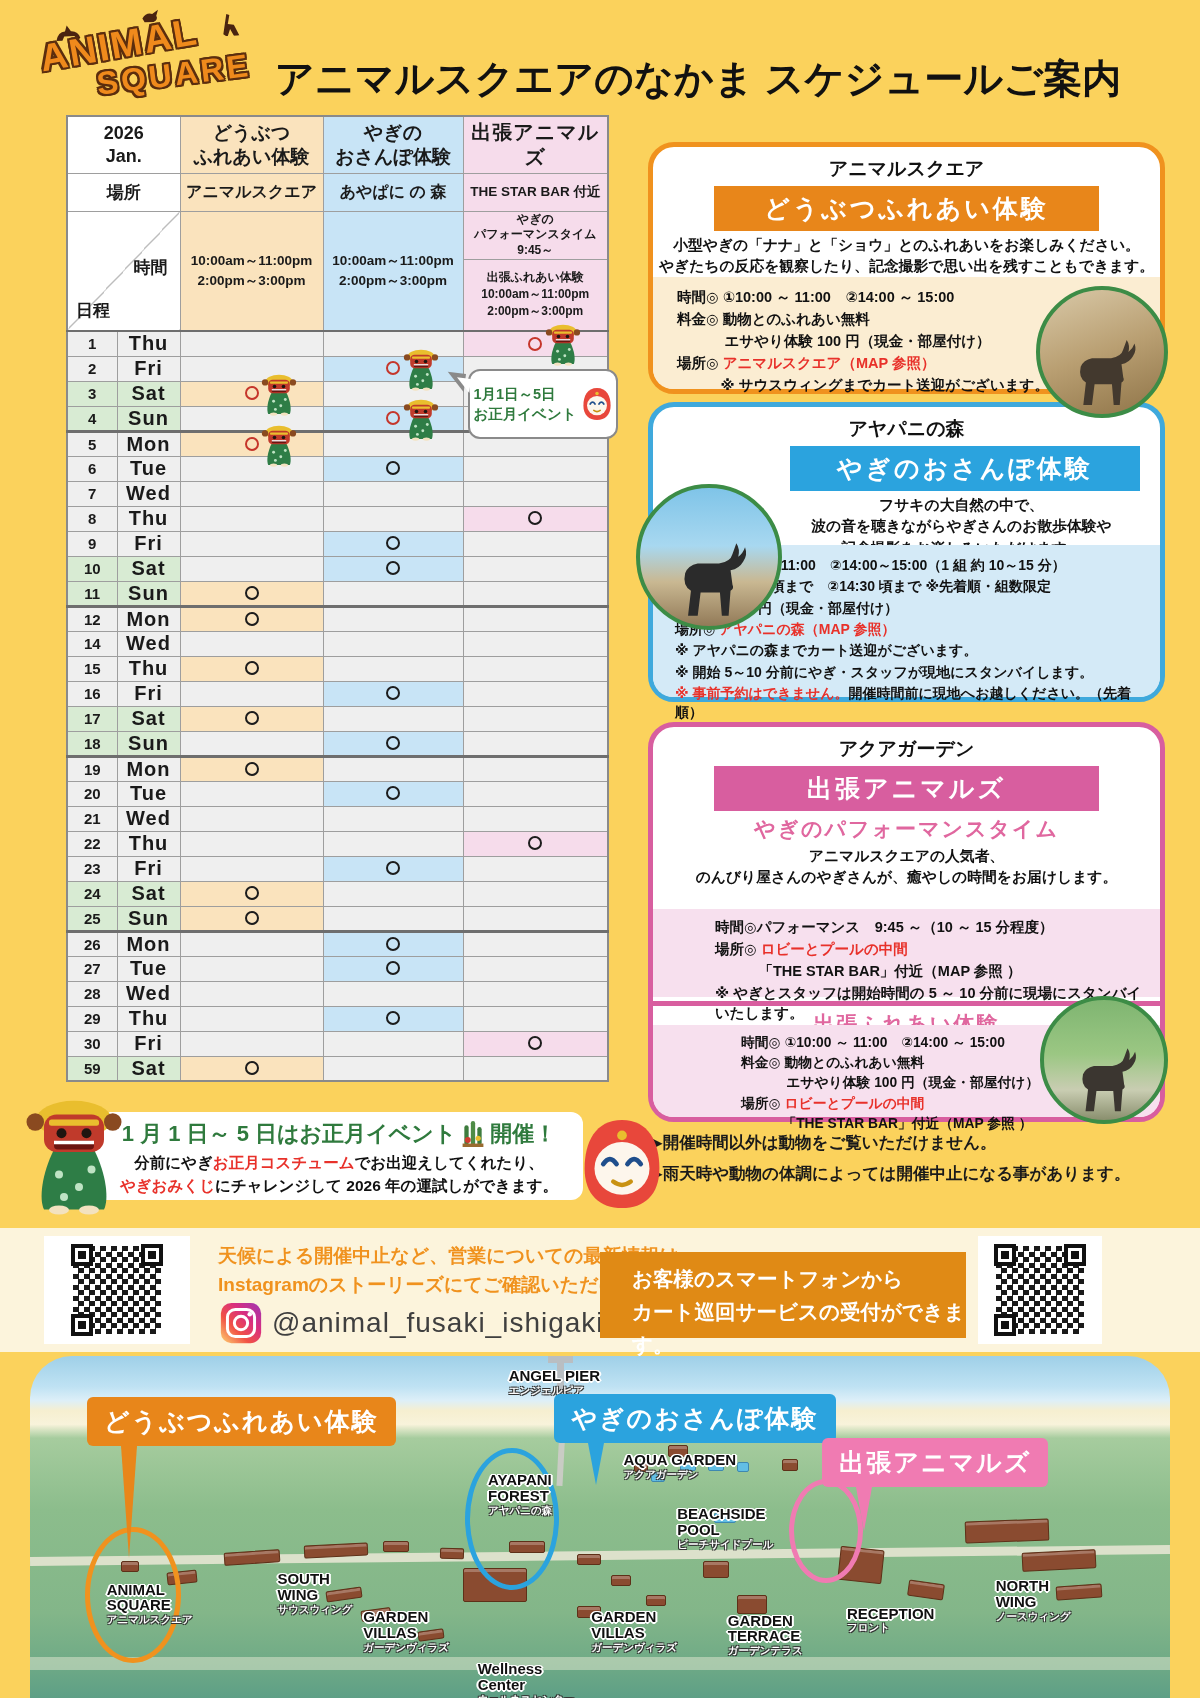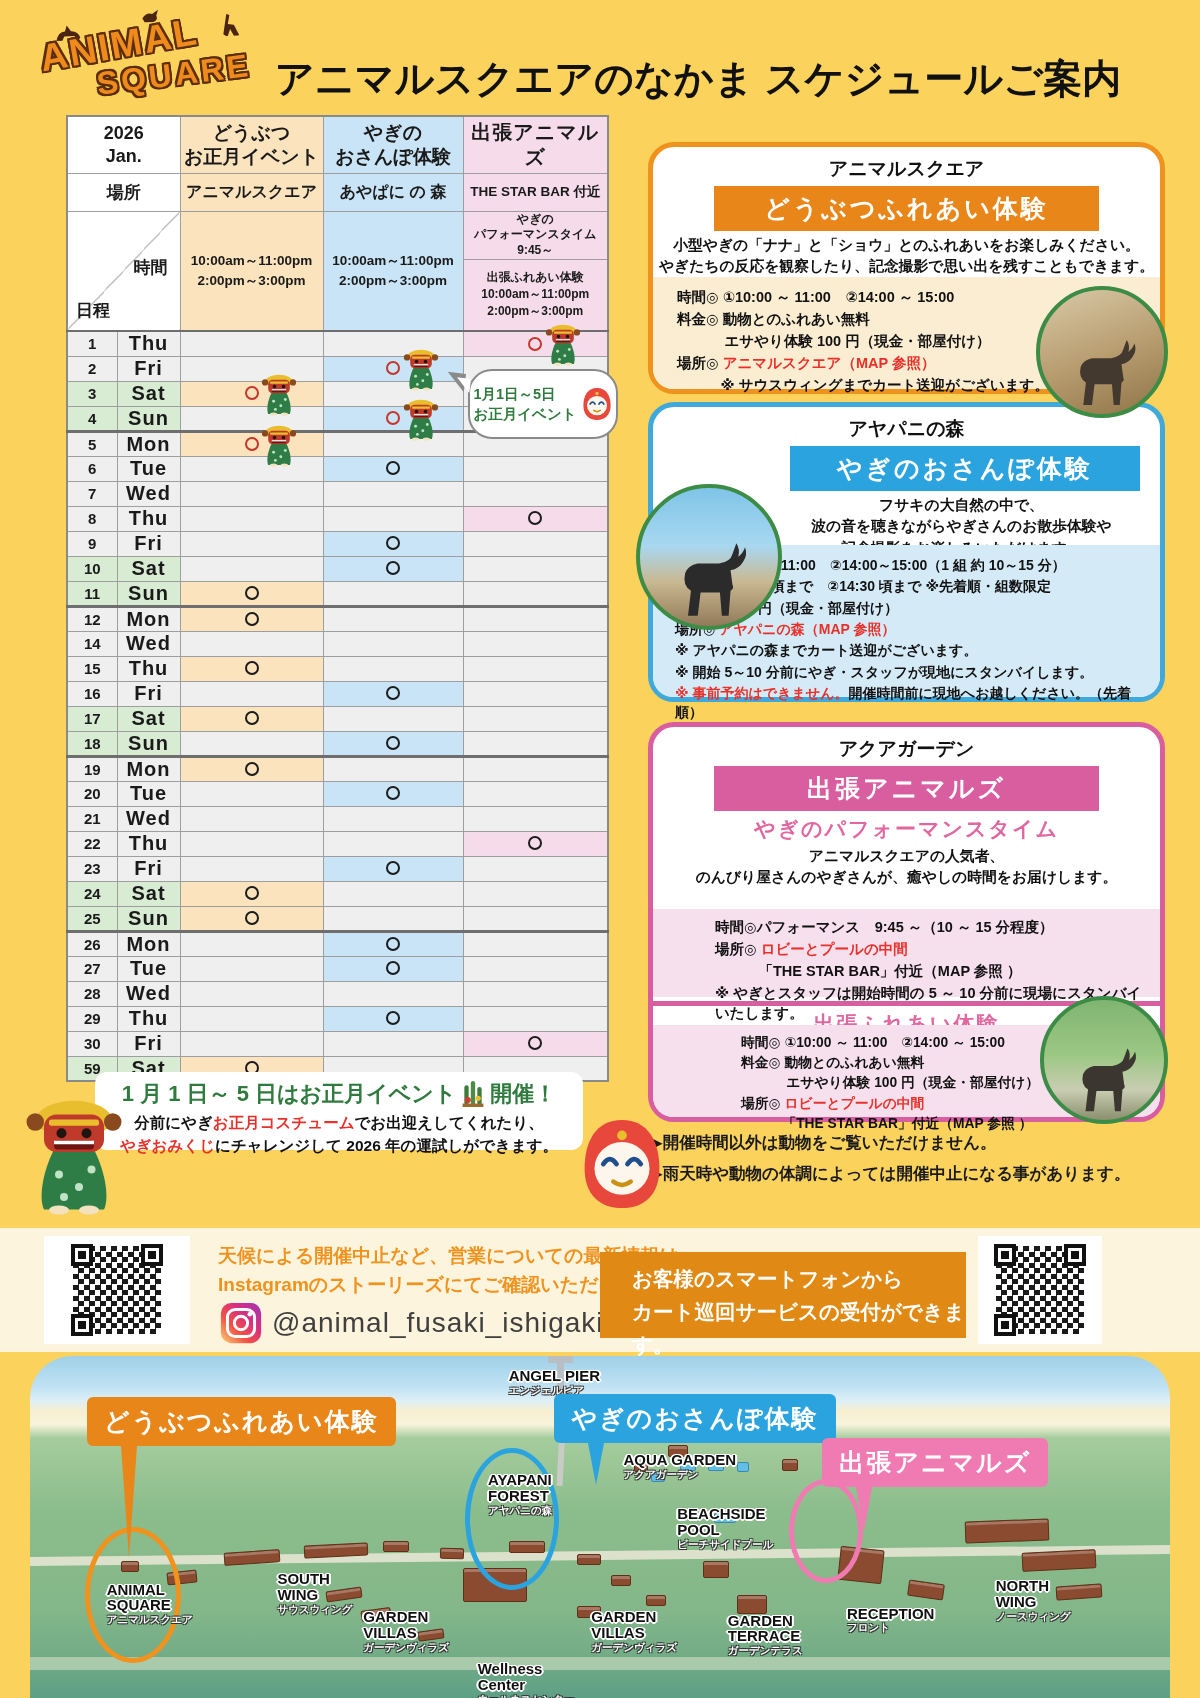--- a/index.html
+++ b/index.html
@@ -56,21 +56,21 @@
   .on-osanpo{background:#C8E4F6!important;}
   .on-shucchou{background:#F6DCEB!important;}
   tr.wsep td{border-bottom:3px solid #6E6E6E;}
   .circ{display:inline-block;width:14px;height:14px;border:2.2px solid #1C1C1C;border-radius:50%;vertical-align:middle;margin-top:-2px;}
   .circ.red{border-color:#C5362B;}
   .shi{position:absolute;left:57%;top:-8px;width:36px;height:42px;z-index:3;pointer-events:none;}
   .shi svg{width:100%;height:100%;}
 
   
   .bubble{position:absolute;left:468px;top:369px;width:150px;height:70px;background:#fff;
-    border:2.5px solid #8A8A8A;border-radius:24px;z-index:7;display:flex;align-items:center;justify-content:center;gap:4px;}
+    border:2.5px solid #8A8A8A;border-radius:12px;z-index:7;display:flex;align-items:center;justify-content:center;gap:4px;}
   .bubble::before{content:"";position:absolute;left:-17px;top:-10px;border:13px solid transparent;border-bottom-color:#8A8A8A;transform:rotate(52deg);}
   .bubble::after{content:"";position:absolute;left:-9px;top:-2px;border:10px solid transparent;border-bottom-color:#fff;transform:rotate(52deg);}
   .bubble-text{color:#2F7A3D;font-size:14.5px;font-weight:800;line-height:1.4;text-align:left;}
   .bubble-daruma{width:32px;height:36px;flex:0 0 auto;}
   .bubble-daruma svg{width:100%;height:100%;}
 
   
   .card{position:absolute;left:648px;width:517px;background:#fff;border-radius:26px;}
   .card1{top:142px;height:252px;border:5px solid #F0921E;}
   .card2{top:402px;height:300px;border:5px solid #3FA9DC;}
@@ -97,21 +97,21 @@
   .photo svg{position:absolute;bottom:-4px;left:15%;width:70%;height:80%;}
   .photo1{left:1036px;top:286px;width:132px;height:132px;background:linear-gradient(160deg,#D9C9A8 0%,#B99F72 50%,#8F7448 100%);}
   .photo2{left:636px;top:484px;width:146px;height:146px;background:linear-gradient(180deg,#7FC4E8 0%,#A8D8F0 42%,#C9B892 68%,#927A58 100%);}
   .photo3{left:1040px;top:996px;width:128px;height:128px;background:linear-gradient(180deg,#7FB571 0%,#9BC783 45%,#C9CDB2 75%,#8A8F6E 100%);}
 
   
   .notes{position:absolute;left:650px;top:1132px;width:520px;}
   .note-line{font-size:16.5px;font-weight:800;color:#1A1A1A;margin-bottom:9px;}
 
   
-  .nybox{position:absolute;left:95px;top:1072px;width:488px;height:78px;background:#fff;border-radius:12px;z-index:2;}
+  .nybox{position:absolute;left:95px;top:1112px;width:488px;height:88px;background:#fff;border-radius:12px;z-index:2;}
   .ny-title{display:flex;align-items:center;justify-content:center;gap:4px;margin-top:7px;}
   .ny-title .g{color:#2F7A3D;font-size:22px;font-weight:800;}
   .ny-kadomatsu{width:26px;height:30px;}
   .ny-kadomatsu svg{width:100%;height:100%;}
   .ny-lines{text-align:center;font-size:15.5px;font-weight:700;line-height:1.5;color:#111;margin-top:2px;}
   .shishimai-big{position:absolute;left:24px;top:1098px;width:100px;height:118px;z-index:3;}
   .shishimai-big svg{width:100%;height:100%;}
   .daruma-big{position:absolute;left:578px;top:1114px;width:88px;height:100px;z-index:3;}
   .daruma-big svg{width:100%;height:100%;}
 
@@ -178,21 +178,21 @@
         <col style="width:63px">
         <col style="width:143px">
         <col style="width:140px">
         <col style="width:145px">
       </colgroup>
     <thead>
       <tr class="r1">
         <td colspan="2" class="month pre">2026
 Jan.</td>
         <td class="hdr hdr-fureai pre">どうぶつ
-お正月イベント</td>
+ふれあい体験</td>
         <td class="hdr hdr-osanpo pre">やぎの
 おさんぽ体験</td>
         <td class="hdr hdr-shucchou pre">出張アニマルズ</td>
       </tr>
       <tr class="r2">
         <td colspan="2" class="lbl">場所</td>
         <td class="tint-fureai place">アニマルスクエア</td>
         <td class="tint-osanpo place">あやぱに の 森</td>
         <td class="tint-shucchou place sm">THE STAR BAR 付近</td>
       </tr>

